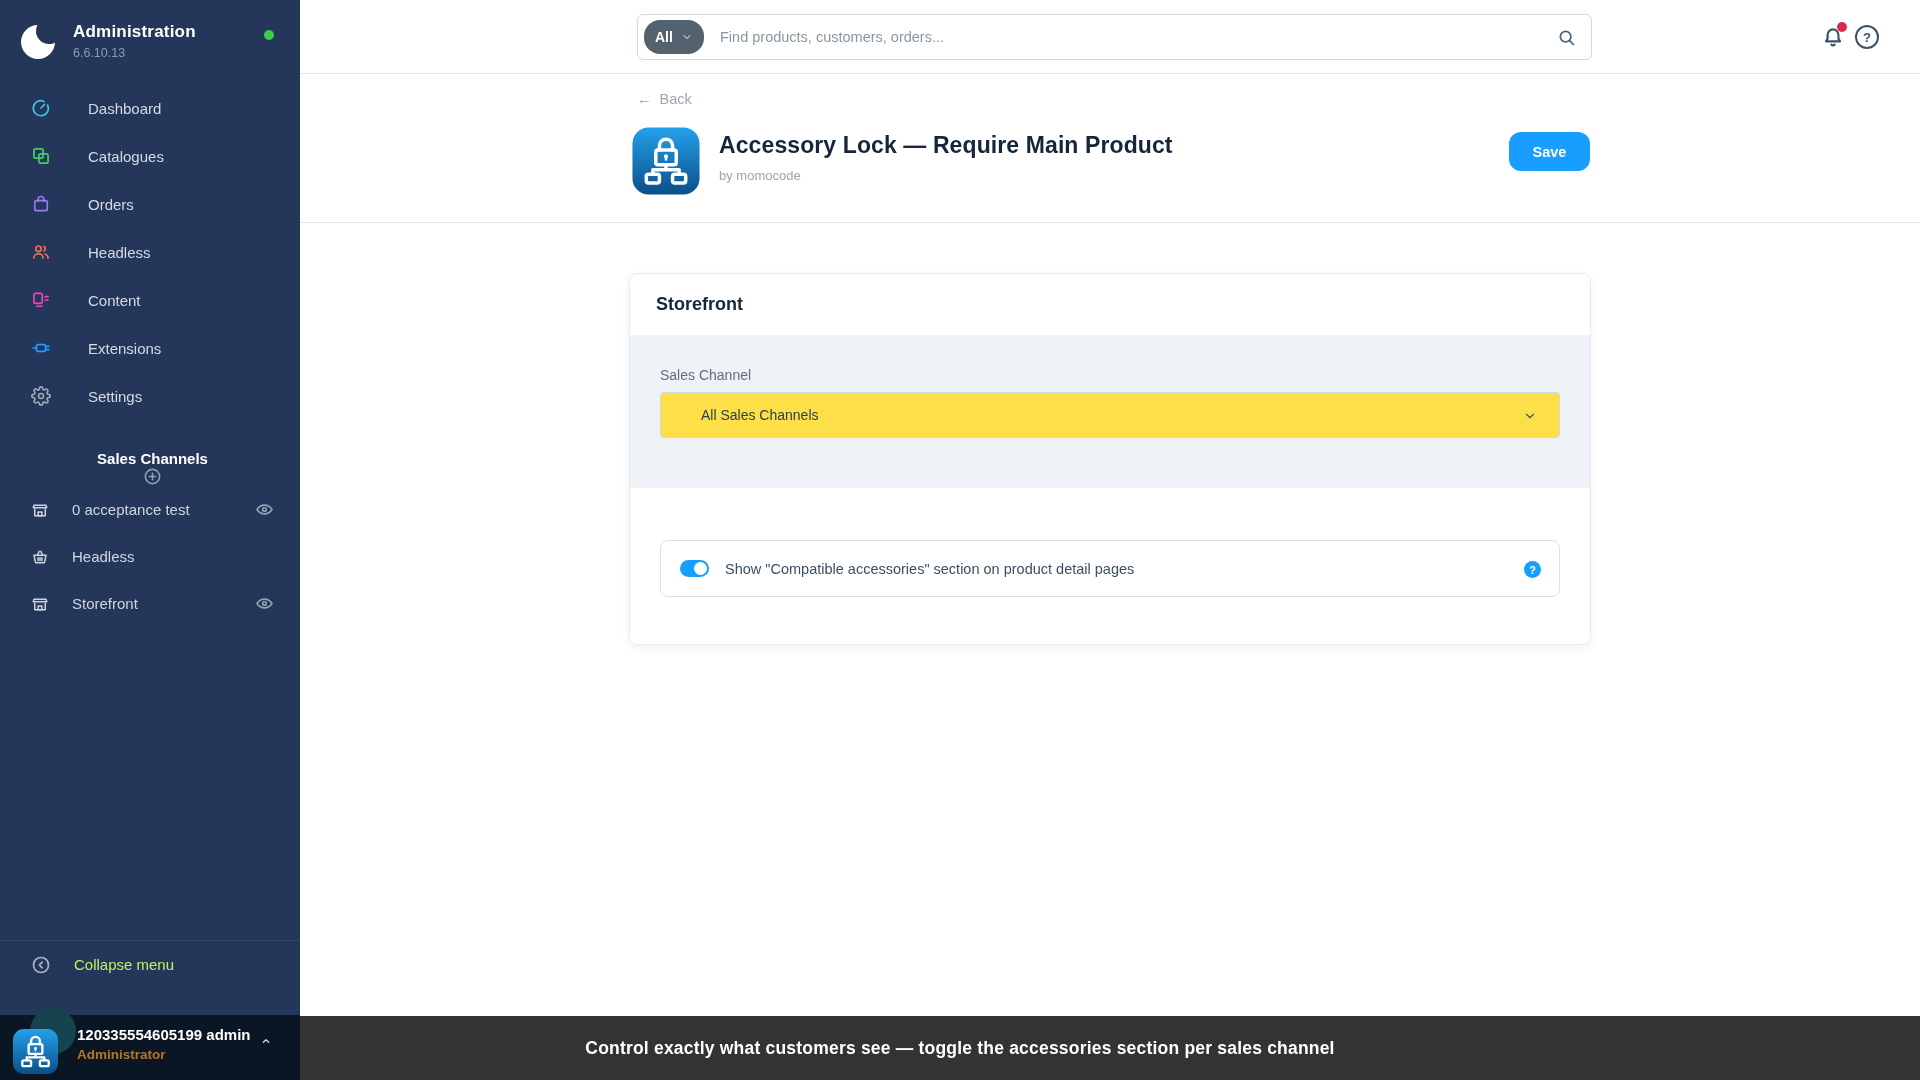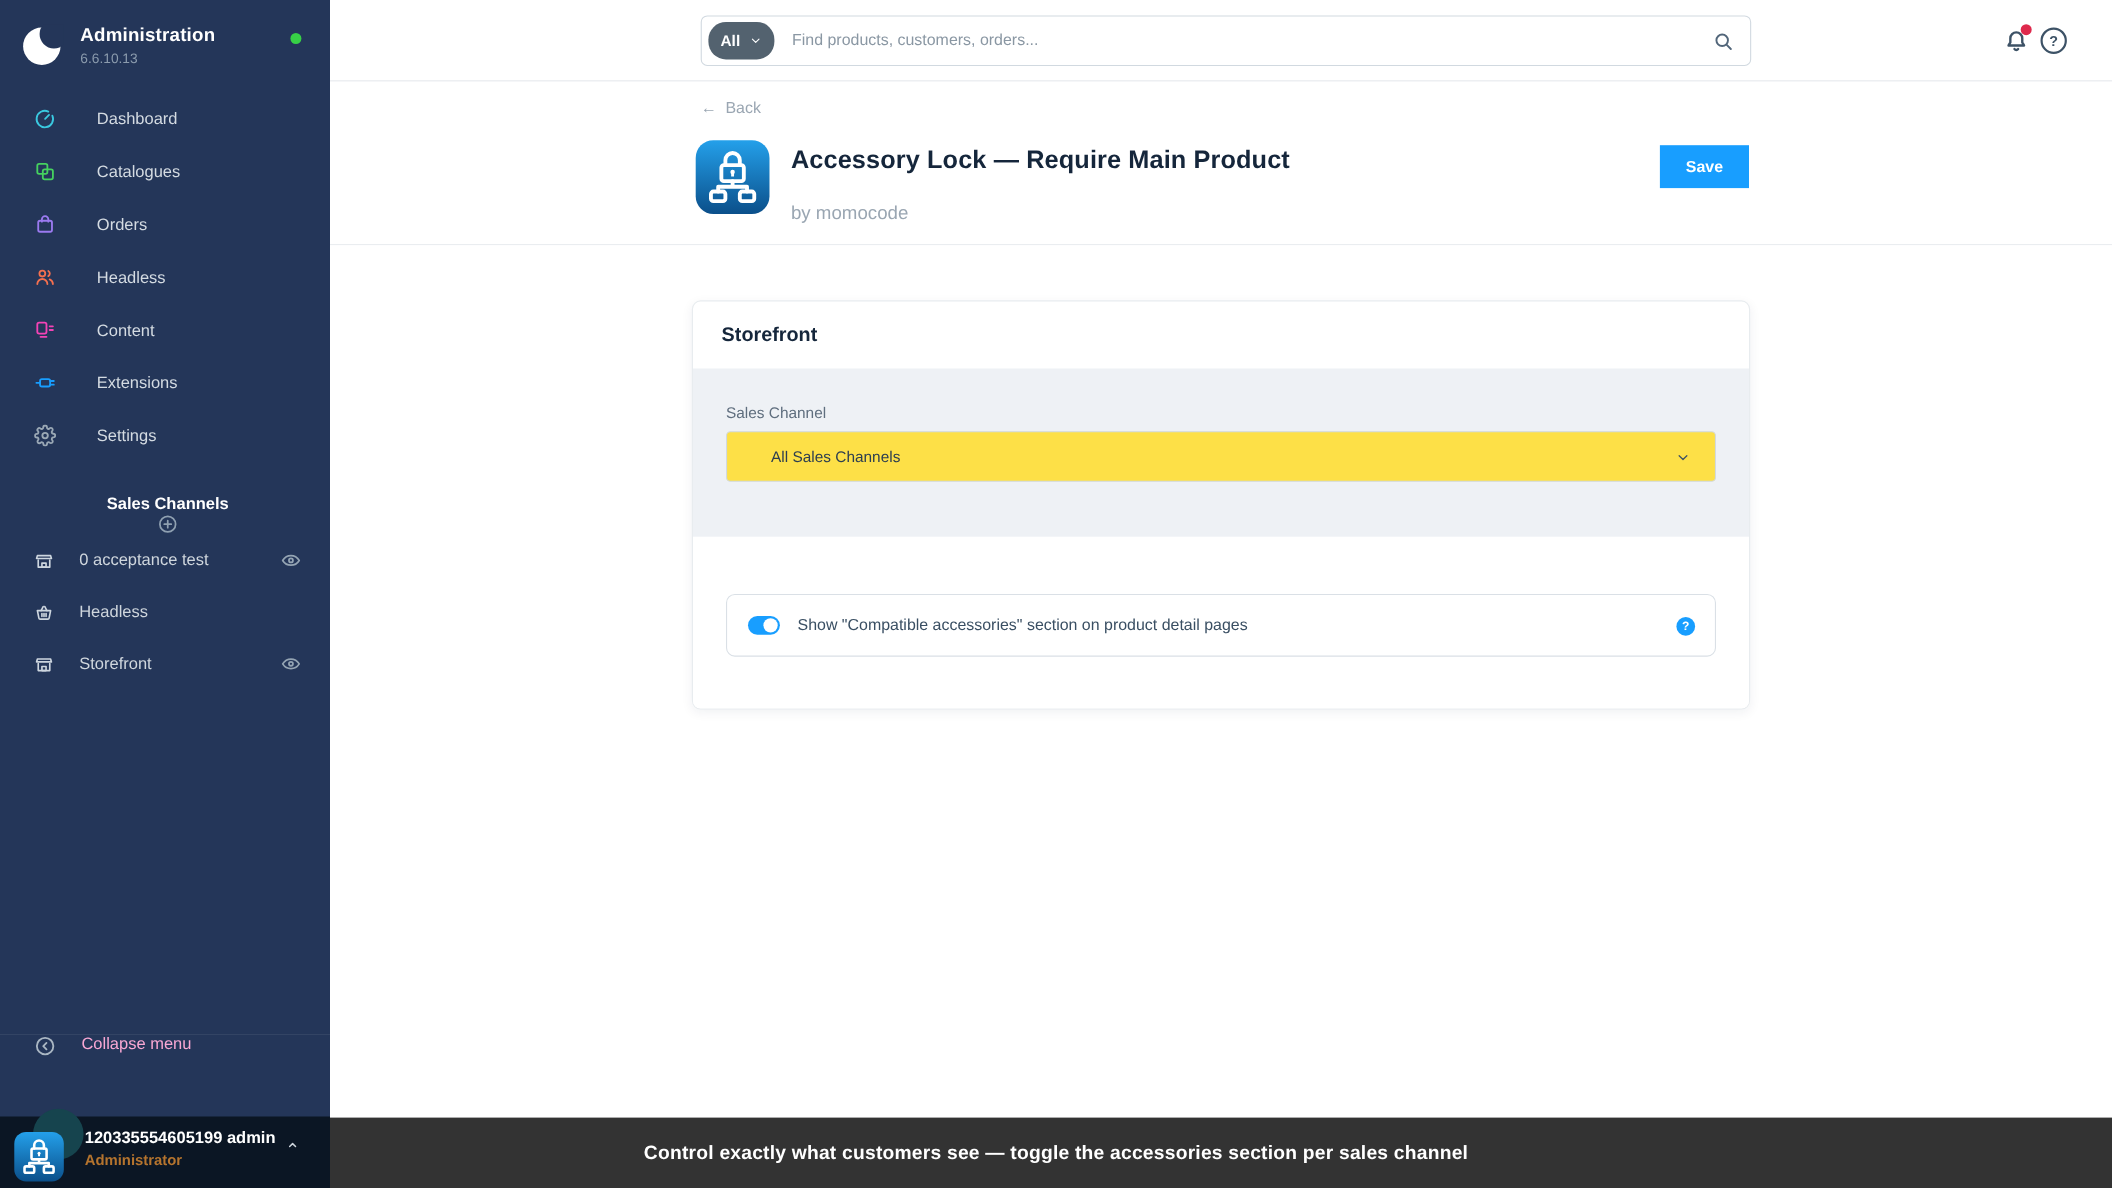--- a/index.html
+++ b/index.html
@@ -26,21 +26,21 @@
   .sc-plus { width:19px; height:19px; color:#8fa0b1; cursor:pointer; display:inline-flex; }
   .sc-plus svg { width:19px; height:19px; }
 
   .sc-item { display:flex; align-items:center; height:47px; padding:0 26px 0 31px; gap:23px; cursor:pointer; }
   .sc-icon { width:18px; height:18px; color:#cdd6df; display:inline-flex; flex:none; }
   .sc-icon svg { width:18px; height:18px; }
   .sc-label { color:#cfd6dd; font-size:15px; flex:1 1 auto; white-space:nowrap; }
   .sc-eye { width:19px; height:19px; color:#94a4b3; display:inline-flex; }
   .sc-eye svg { width:19px; height:19px; }
 
-  .collapse-row { position:absolute; left:0; right:0; bottom:92px; height:48px; display:flex; gap:23px; padding:0 24px 0 31px; color:#f9a8d4; cursor:pointer; border-top:1px solid rgba(255,255,255,.07); }
+  .collapse-row { position:absolute; left:0; right:0; bottom:92px; height:48px; display:flex; align-items:center; gap:23px; padding:0 24px 0 31px; color:#bef264; cursor:pointer; border-top:1px solid rgba(255,255,255,.07); }
   .collapse-row svg { width:20px; height:20px; color:#aab7c3; }
   .collapse-label { font-size:15px; }
 
   .user-area { position:absolute; left:0; bottom:0; width:300px; height:65px; background:#0b1624; cursor:pointer; }
   .user-avatar { position:absolute; left:30px; top:-7px; width:46px; height:46px; border-radius:50%; background:#16444e; }
   .user-plugin-badge { position:absolute; left:12px; top:13px; width:47px; height:47px; }
   .user-name { position:absolute; left:77px; top:11px; width:178px; color:#fff; font-size:15px; font-weight:bold; white-space:nowrap; overflow:hidden; }
   .user-role { position:absolute; left:77px; top:32px; color:#b5742e; font-size:13.5px; font-weight:bold; }
   .user-caret { position:absolute; left:258px; top:18px; width:16px; height:16px; color:#cfd6dd; }
   .user-caret svg { width:16px; height:16px; }
@@ -59,22 +59,22 @@
   .topbar-bell svg { width:26px; height:26px; }
   .bell-dot { position:absolute; right:-1px; top:-2px; width:10px; height:10px; border-radius:50%; background:#de294c; }
   .topbar-help { position:absolute; right:41px; top:25px; width:24px; height:24px; cursor:pointer; }
 
   
   .pheader { position:absolute; left:300px; top:74px; width:1620px; height:149px; background:#fff; border-bottom:1px solid #e5e9ed; }
   .pheader-inner { position:relative; width:962px; margin:0 auto; height:100%; }
   .back-link { position:absolute; left:8px; top:17px; color:#9aa6b2; font-size:14.5px; cursor:pointer; display:flex; gap:8px; align-items:center; }
   .plugin-icon-lg { position:absolute; left:2px; top:52px; width:70px; height:70px; }
   .ph-title { position:absolute; left:90px; top:58px; font-size:23px; font-weight:bold; color:#15263b; letter-spacing:.1px; }
-  .ph-byline { position:absolute; left:90px; top:94px; font-size:17px; color:#9aa6b2;margin-top:16px; }
-  .save-btn { position:absolute; right:1px; top:58px; width:81px; height:39px; background:#189eff; border:none; border-radius:0; color:#fff; font-size:14.5px; font-weight:bold; cursor:pointer; font-family:"Liberation Sans", sans-serif; }
+  .ph-byline { position:absolute; left:90px; top:94px; font-size:13px; color:#9aa6b2; }
+  .save-btn { position:absolute; right:1px; top:58px; width:81px; height:39px; background:#189eff; border:none; border-radius:12px; color:#fff; font-size:14.5px; font-weight:bold; cursor:pointer; font-family:"Liberation Sans", sans-serif; }
 
   
   .main { position:absolute; left:300px; top:223px; width:1620px; height:793px; background:#fff; overflow:hidden; }
   .card { width:962px; margin:50px auto 0; background:#fff; border:1px solid #e8ecef; border-radius:8px; box-shadow:0 3px 10px rgba(25,40,60,.06); overflow:hidden; }
   .card-header { height:61px; display:flex; align-items:center; padding:0 26px; }
   .card-title { font-size:18px; font-weight:bold; color:#15263b; }
   .card-gray { background:#eef1f5; padding:32px 30px 50px; }
   .field-label { font-size:14px; color:#5f6e7e; margin-bottom:9px; }
   .select-box { position:relative; height:46px; background:#fde047; border:1px solid #d1d9e0; border-radius:4px; display:flex; align-items:center; padding:0 40px; cursor:pointer; }
   .select-value { font-size:14px; color:#2c3e50; }

